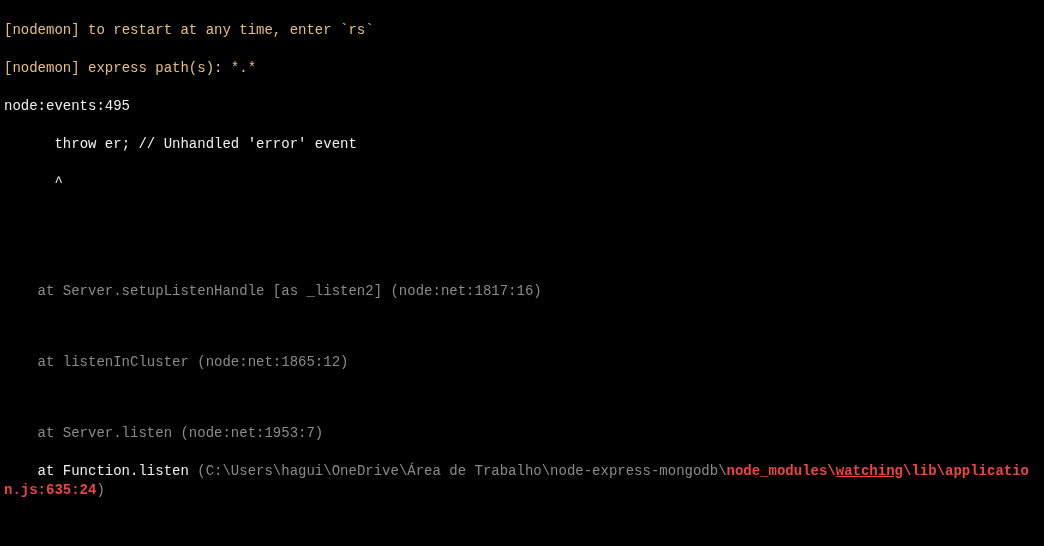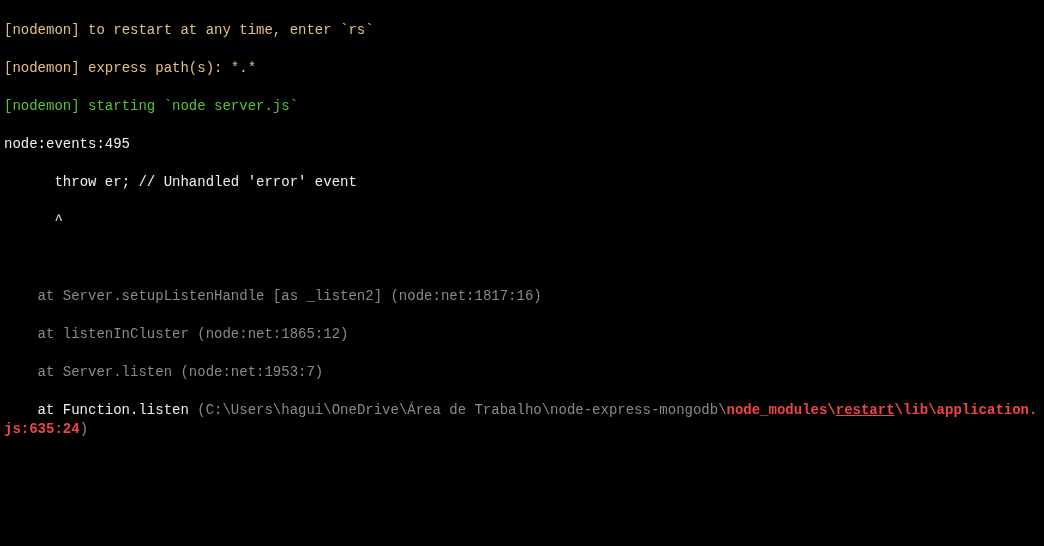--- a/index.html
+++ b/index.html
@@ -15,40 +15,39 @@
     font-size: 14px;
     line-height: 19px;
     color: #d0d0d0;
     white-space: pre-wrap;
     word-break: break-all;
     padding: 2px 4px;
   }
   .yellow { color: #e5c07b; }
   .greenish { color: #5bc236; }
   .white  { color: #f0f0f0; }
-  .gray   { color: #8a8a8a; }
+  .gray   { color: #8a8a8a; margin-top: 33px; }
   .boldw  { color: #ef4444; font-weight: bold; }
   .under  { text-decoration: underline; }
   .line { display: block; }
 </style>
 </head>
 <body>
 
 <div class="terminal">
 <span class="line"><span class="yellow">[nodemon]</span><span class="yellow"> to restart at any time, enter `rs`</span></span>
 <span class="line"><span class="yellow">[nodemon]</span><span class="yellow"> express path(s): *.*</span></span>
-<span class="line"><span class="greenish">[nodemon]</span><span class="greenish"> starting `node server.js`</span></span>
 <span class="line white">node:events:495</span>
 <span class="line white">      throw er; // Unhandled 'error' event</span>
 <span class="line white">      ^</span>
 <span class="line">&nbsp;</span>
 <span class="line gray">    at Server.setupListenHandle [as _listen2] (node:net:1817:16)</span>
 <span class="line gray">    at listenInCluster (node:net:1865:12)</span>
 <span class="line gray">    at Server.listen (node:net:1953:7)</span>
-<span class="line"><span class="white">    at Function.listen </span><span class="gray">(C:\Users\hagui\OneDrive\Área de Trabalho\node-express-mongodb\</span><span class="boldw">node_modules\</span><span class="boldw under">restart</span><span class="boldw">\lib\application.js:635:24</span><span class="gray">)</span></span>
+<span class="line"><span class="white">    at Function.listen </span><span class="gray">(C:\Users\hagui\OneDrive\Área de Trabalho\node-express-mongodb\</span><span class="boldw">node_modules\</span><span class="boldw under">watching</span><span class="boldw">\lib\application.js:635:24</span><span class="gray">)</span></span>
 
 
 
 
 
 
 
 
 
 

